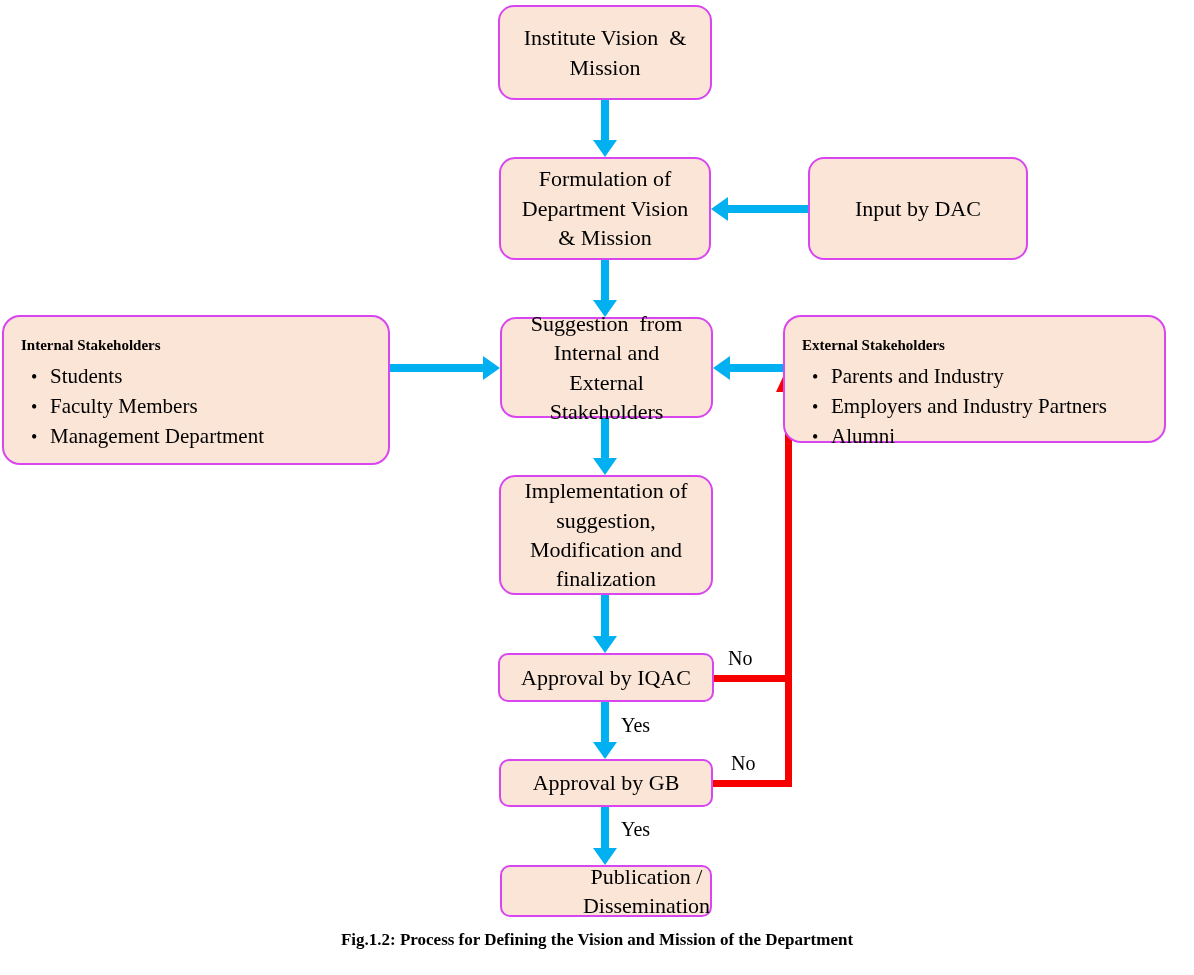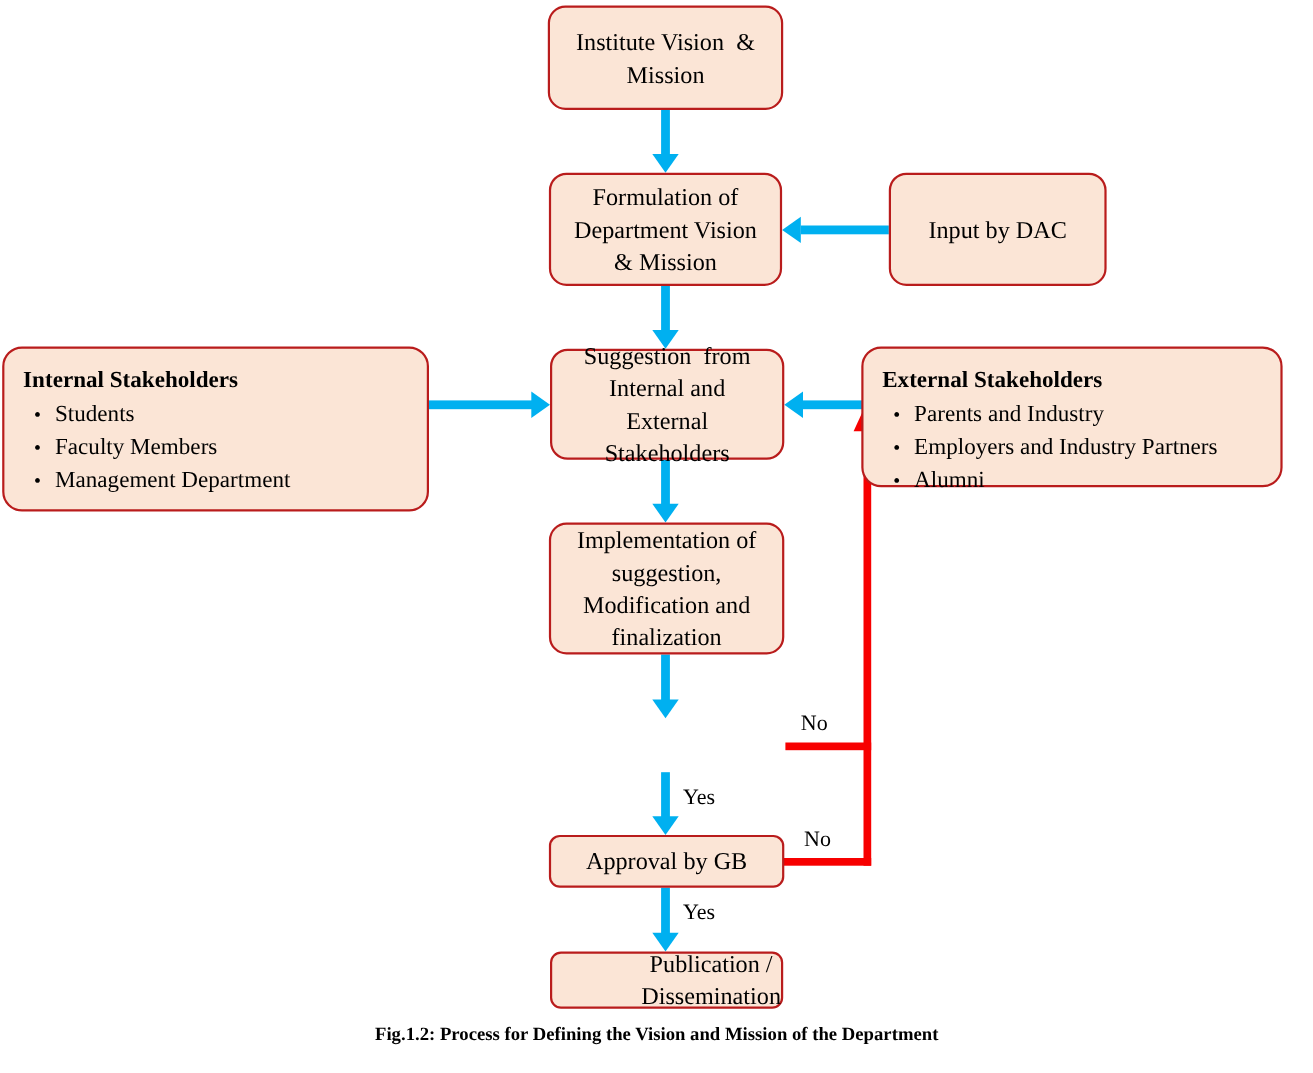--- a/index.html
+++ b/index.html
@@ -8,21 +8,21 @@
     width: 1194px;
     height: 975px;
     background: #ffffff;
     font-family: "Liberation Serif", "DejaVu Serif", serif;
     color: #000000;
     overflow: hidden;
   }
   .box {
     position: absolute;
     background: #FBE5D6;
-    border: 2px solid #b91c1c;
+    border: 2px solid #d946ef;
     box-sizing: border-box;
     display: flex;
     align-items: center;
     justify-content: center;
     text-align: center;
     font-size: 22px;
     line-height: 1.34;
     z-index: 4;
   }
   .box .lbl { white-space: pre-line; }
@@ -30,21 +30,21 @@
   .r10 { border-radius: 10px; }
   .r18 { border-radius: 18px; }
 
   .side {
     display: block;
     text-align: left;
     z-index: 4;
   }
   .side .side-title {
     font-weight: bold;
-    font-size: 21px;
+    font-size: 15px;
     padding: 15px 6px 0 17px;
     line-height: 27px;
   }
   .side ul { list-style: none; margin: 3px 0 0 0; padding: 0; }
   .side li { display: flex; align-items: baseline; line-height: 29px; font-size: 21px; }
   .side .blt { width: 19px; margin-left: 27px; font-size: 18px; }
 
   
   .vshaft { position: absolute; width: 8px; background: #00B0F0; z-index: 3; }
   .vhead  { position: absolute; width: 0; height: 0; z-index: 3;
@@ -80,21 +80,21 @@
     <span class="lbl">Institute Vision&nbsp; &amp;
 Mission</span>
   </div>
 
   <div class="box r16" style="left:499px; top:157px; width:212px; height:103px;">
     <span class="lbl">Formulation of
 Department Vision
 &amp; Mission</span>
   </div>
 
-  <div class="box r16" style="left:808px; top:157px; width:198px; height:103px;">
+  <div class="box r16" style="left:808px; top:157px; width:220px; height:103px;">
     <span class="lbl">Input by DAC</span>
   </div>
 
   <div class="box r16" style="left:500px; top:317px; width:213px; height:101px;">
     <span class="lbl">Suggestion&nbsp; from
 Internal and
 External
 Stakeholders</span>
   </div>
 
@@ -134,20 +134,23 @@
     </ul>
   </div>
 
   <div class="box r16" style="left:499px; top:475px; width:214px; height:120px;">
     <span class="lbl">Implementation of
 suggestion,
 Modification and
 finalization</span>
   </div>
 
+  <div class="box r10" style="left:498px; top:653px; width:216px; height:49px;">
+    <span class="lbl">Approval by IQAC</span>
+  </div>
 
   <div class="box r10" style="left:499px; top:759px; width:214px; height:48px;">
     <span class="lbl">Approval by GB</span>
   </div>
 
   <div class="box r10" style="left:500px; top:865px; width:212px; height:52px;justify-content:flex-end;">
     <span class="lbl">Publication /
 Dissemination</span>
   </div>
 

